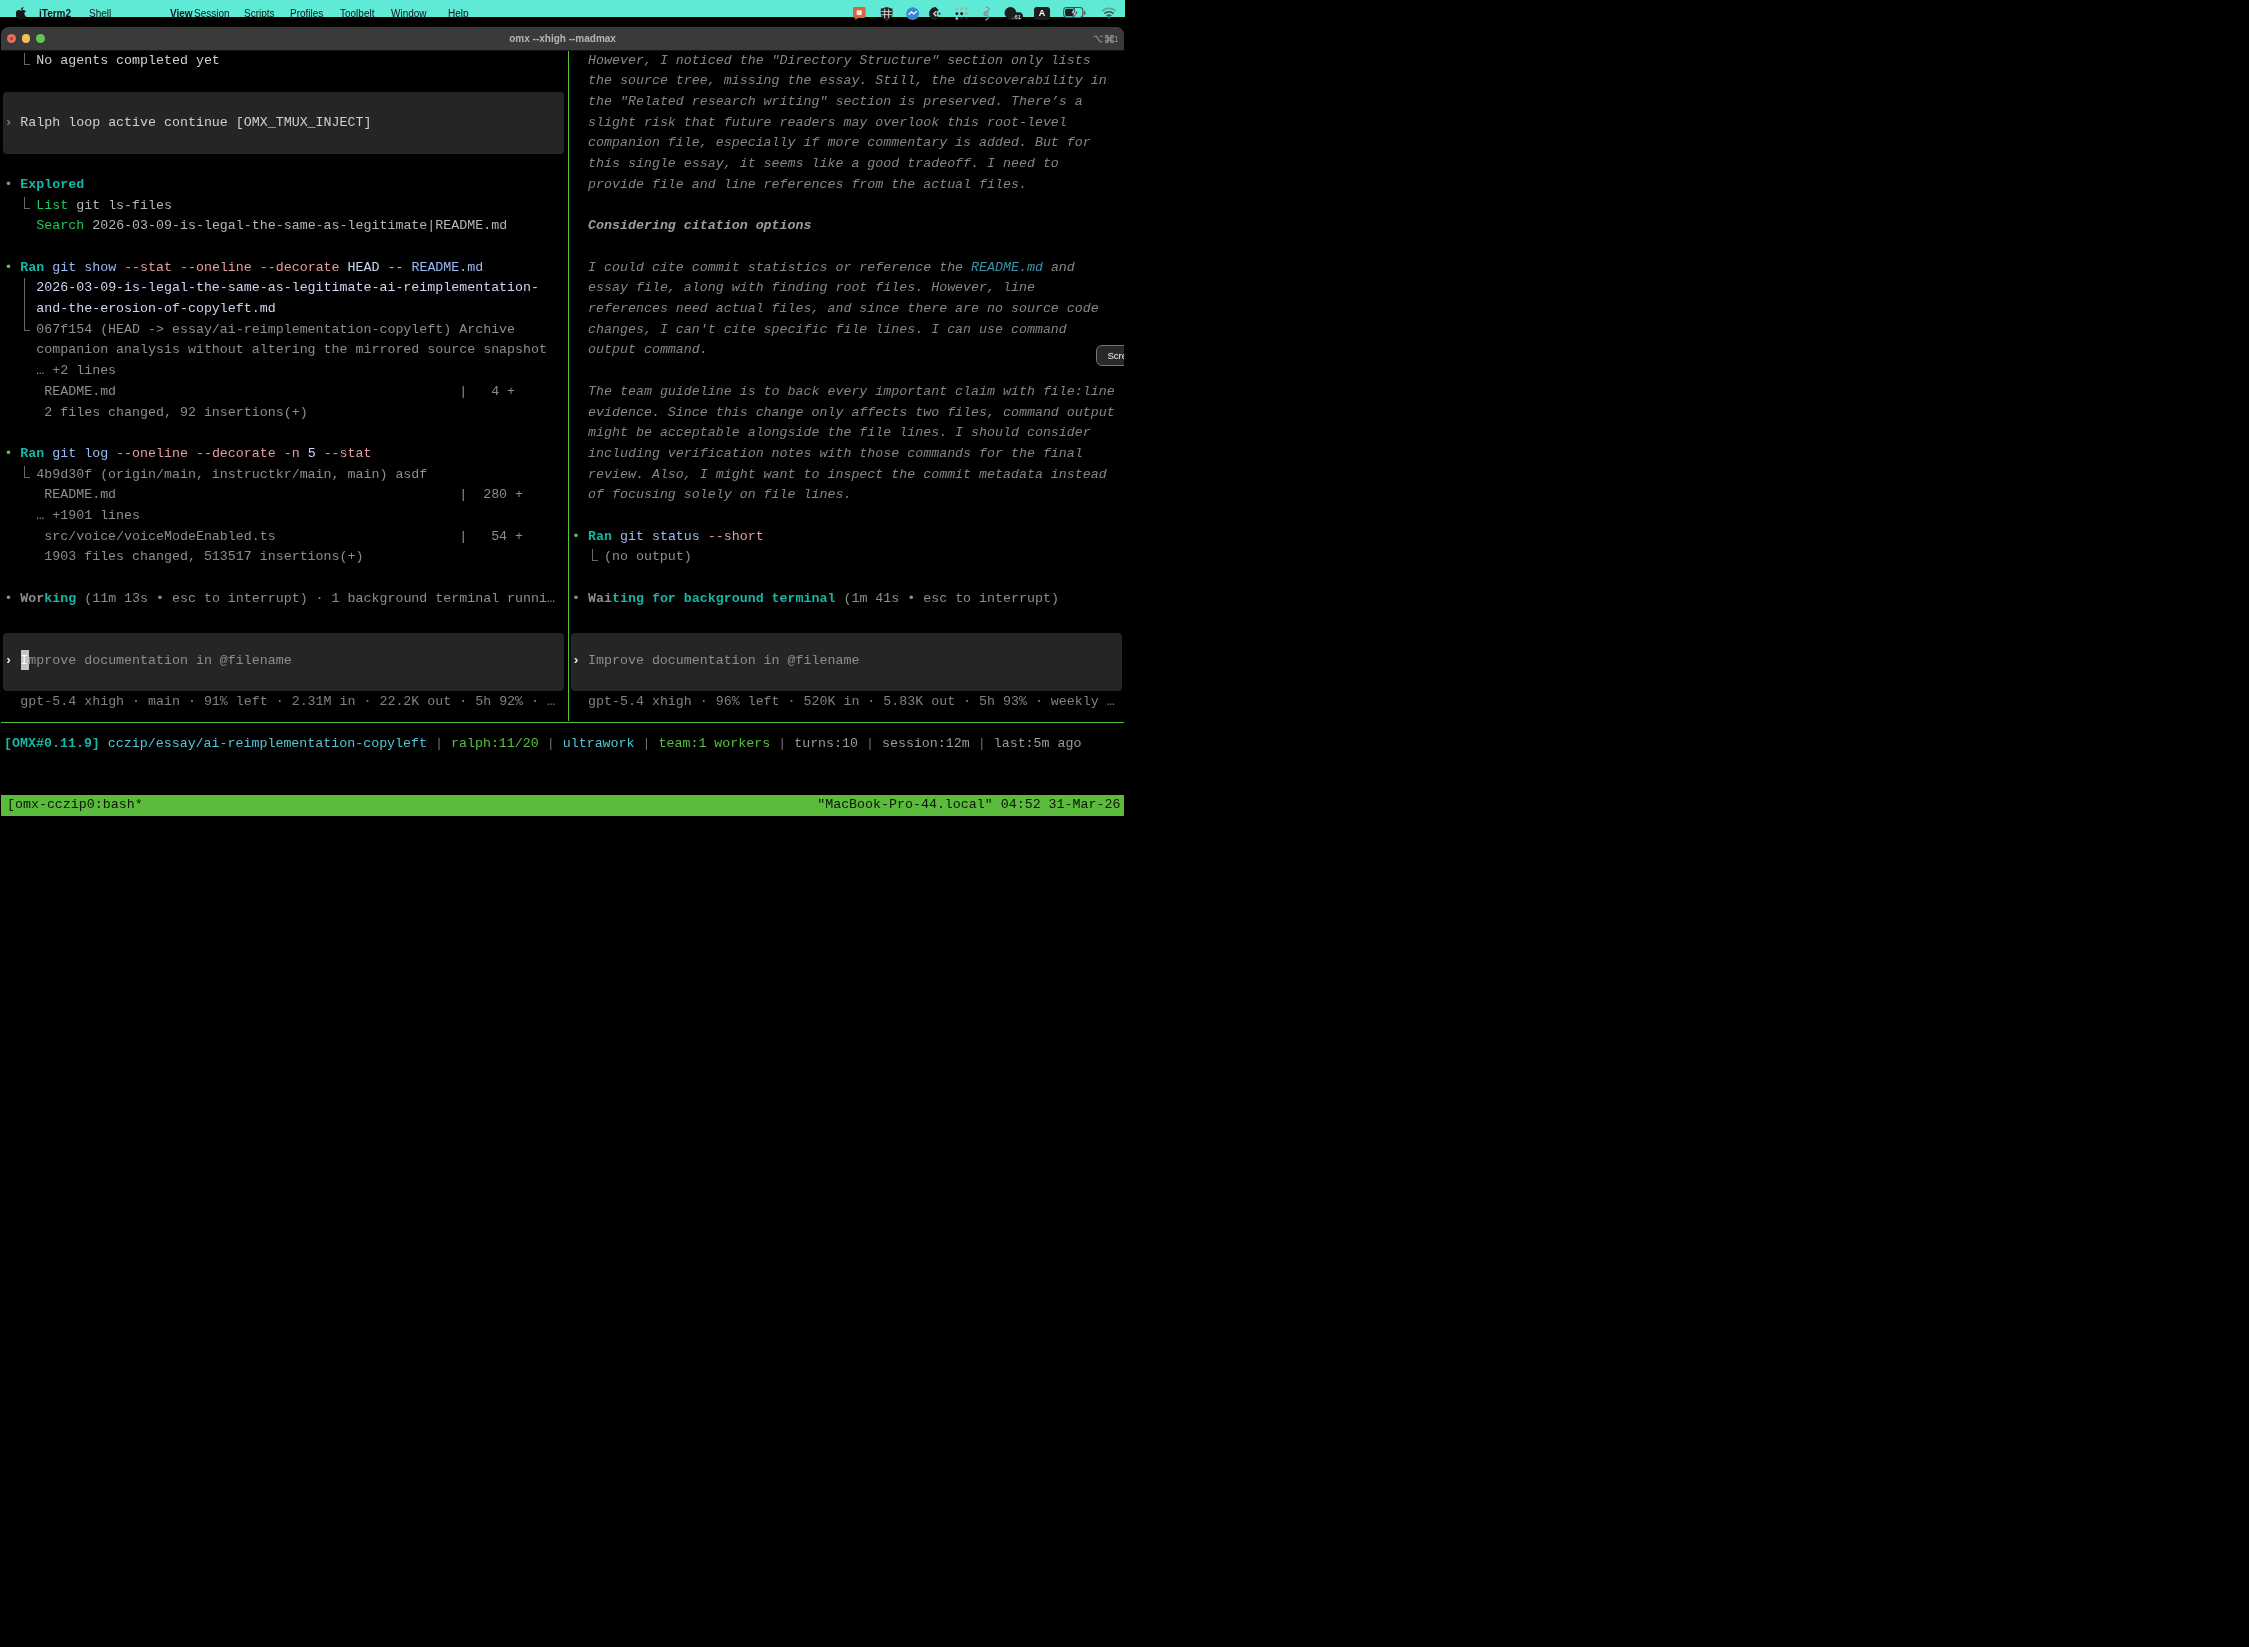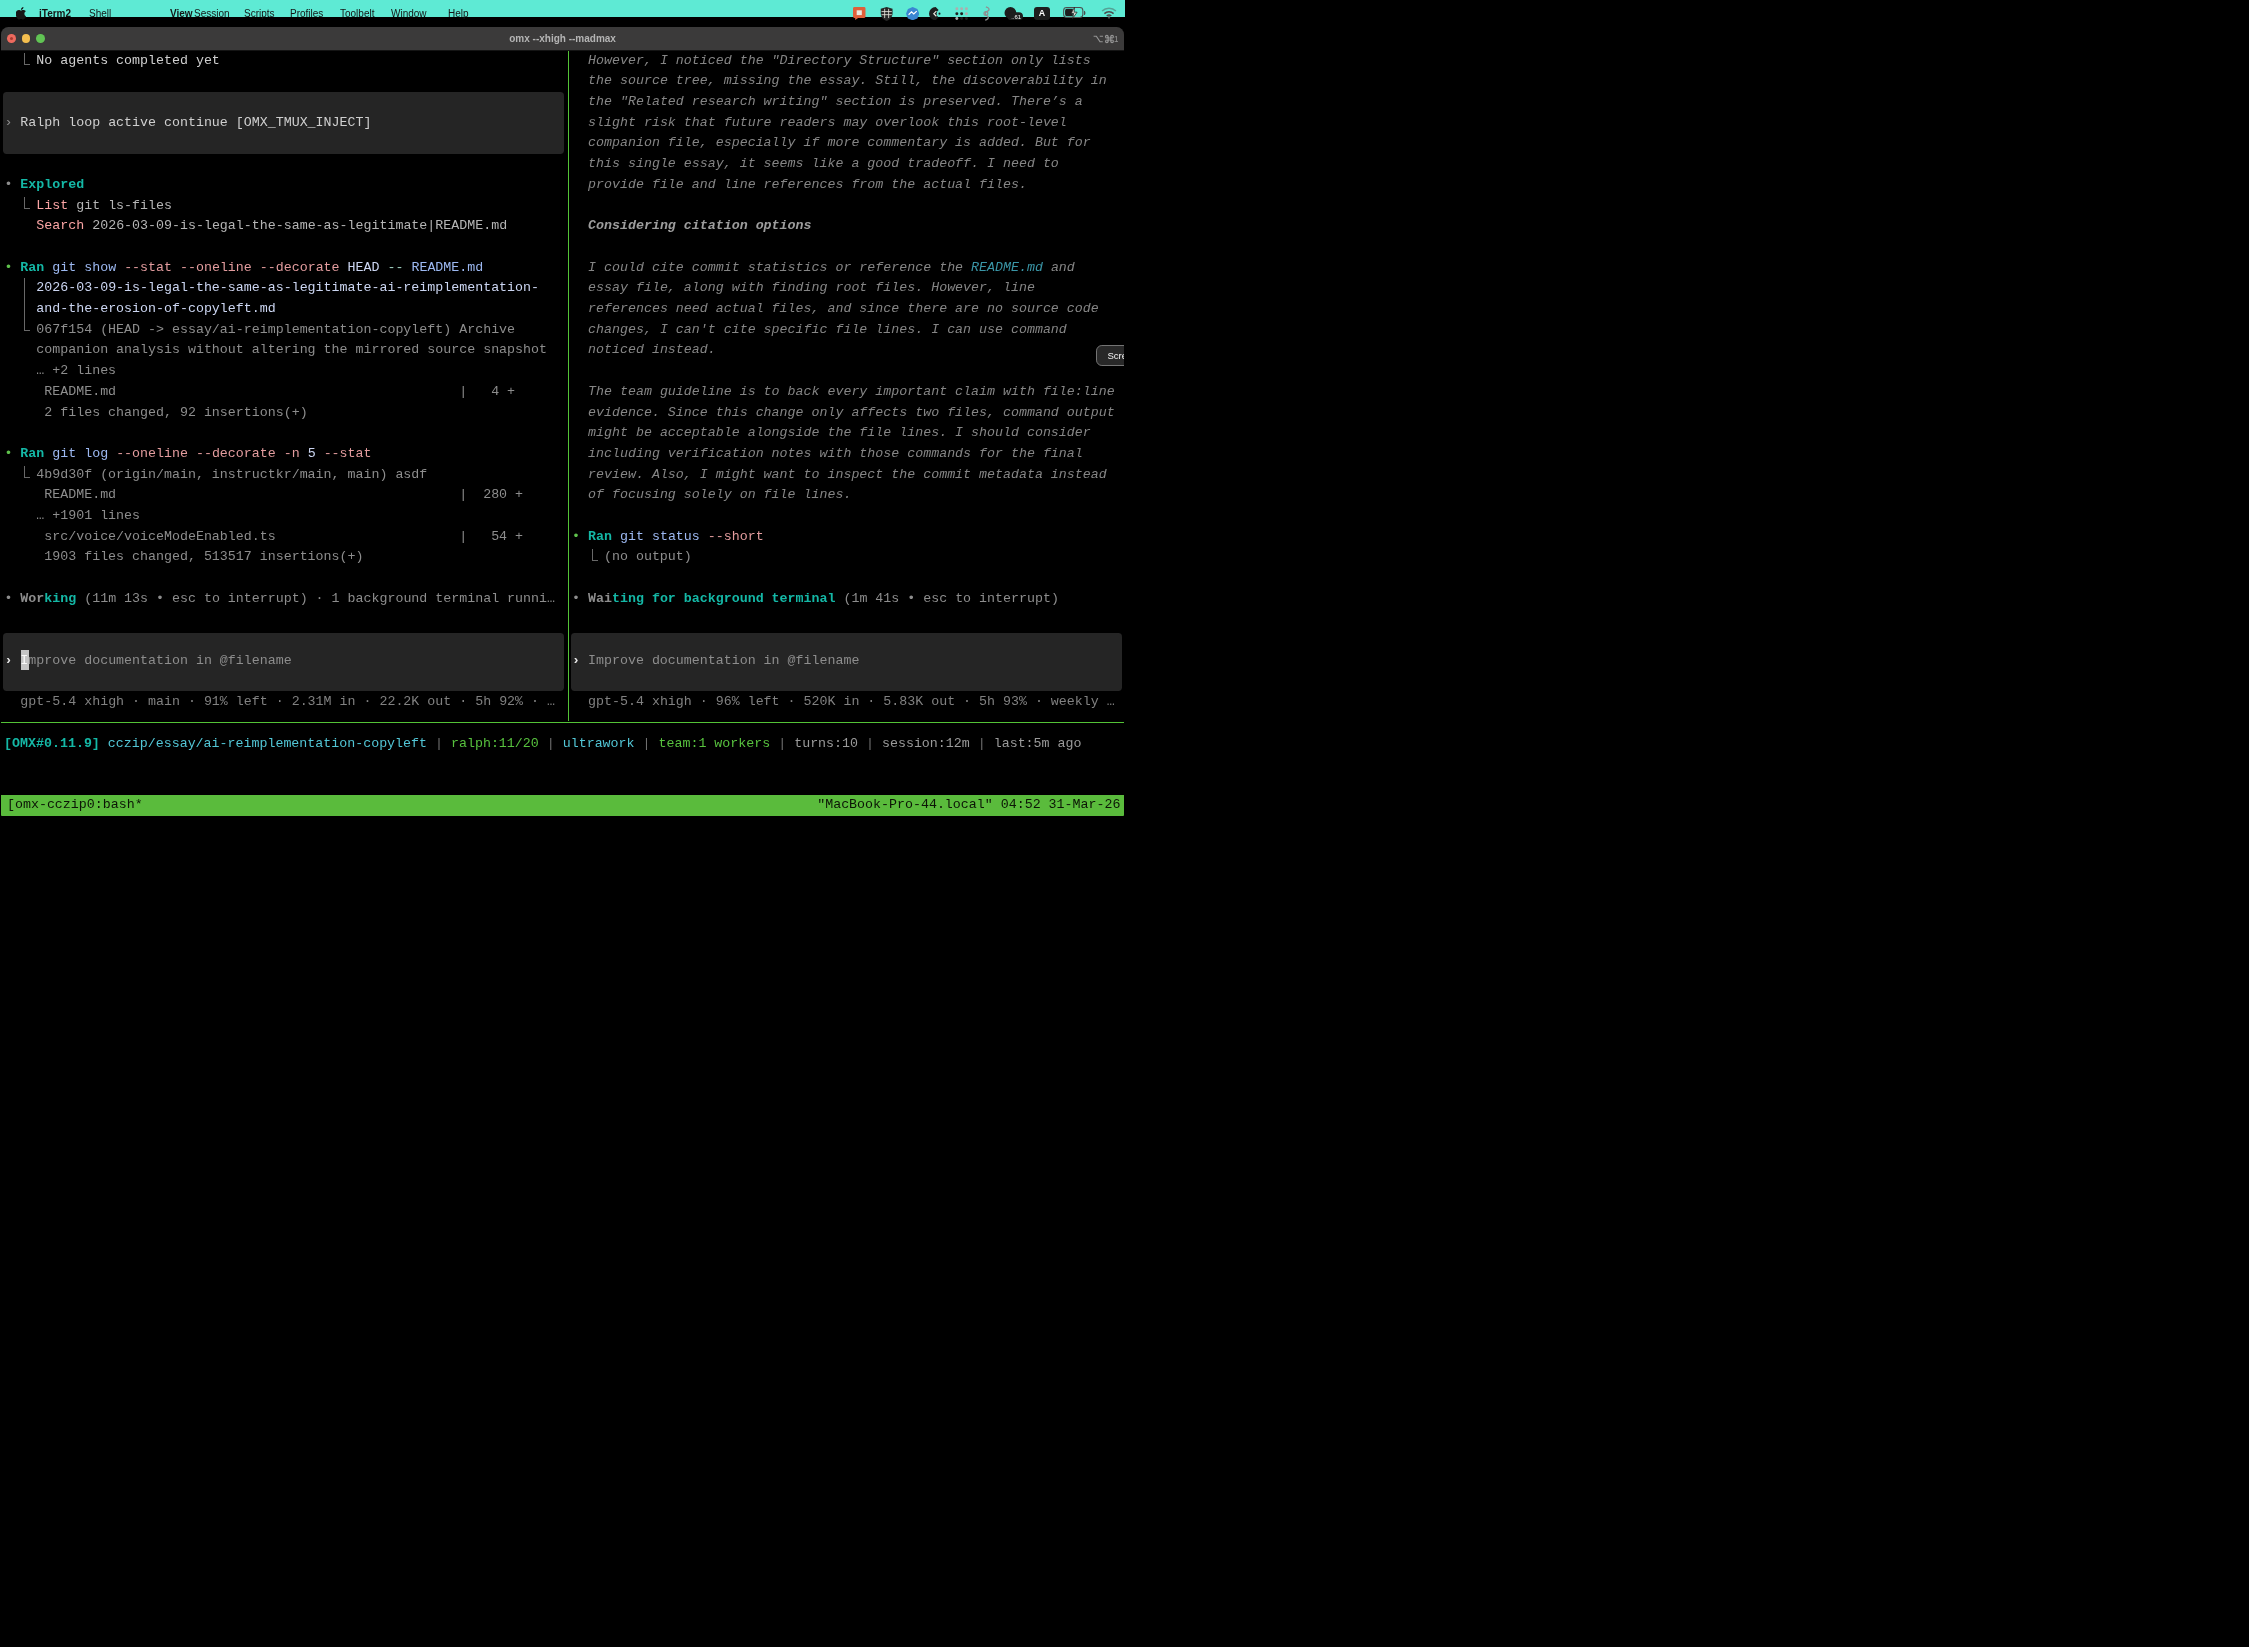--- a/index.html
+++ b/index.html
@@ -19,21 +19,21 @@
   
   #term{position:absolute;left:0;top:0;width:1123px;height:795px;background:#000;}
   pre.mono{position:absolute;margin:0;font-family:"Liberation Mono",monospace;
            font-size:13.3px;line-height:20.7px;white-space:pre;color:#8d8d8d;}
   .wh{color:#cfcfcf;}
   .bw{color:#14b8a6;font-weight:bold;}
   .blu{color:#9db9f2;}
   .pnk{color:#e39c9e;}
   .lav{color:#ccd6f2;}
   .tcm{color:#a5d5c5;}
-  .cy{color:#fca5a5;}
+  .cy{color:#22c55e;}
   .gb{color:#5fc24c;}
   .gry{color:#8d8d8d;}
   .dim{color:#8d8d8d;font-weight:bold;}
   .it{font-style:italic;color:#858585;}
   .itb{font-style:italic;color:#9d9d9d;font-weight:bold;}
   .itc{font-style:italic;color:#3a95a6;}
   .lgt{color:#b5b5b5;}
   .pw{color:#e8e8e8;font-weight:bold;}
   .st{color:#818181;}
   .cur{color:#fafafa;}
@@ -200,21 +200,21 @@
   <span class="it">companion file, especially if more commentary is added. But for</span>
   <span class="it">this single essay, it seems like a good tradeoff. I need to</span>
   <span class="it">provide file and line references from the actual files.</span>
 
   <span class="itb">Considering citation options</span>
 
   <span class="it">I could cite commit statistics or reference the </span><span class="itc">README.md</span><span class="it"> and</span>
   <span class="it">essay file, along with finding root files. However, line</span>
   <span class="it">references need actual files, and since there are no source code</span>
   <span class="it">changes, I can't cite specific file lines. I can use command</span>
-  <span class="it">noticed instead.</span>
+  <span class="it">output command.</span>
 
   <span class="it">The team guideline is to back every important claim with file:line</span>
   <span class="it">evidence. Since this change only affects two files, command output</span>
   <span class="it">might be acceptable alongside the file lines. I should consider</span>
   <span class="it">including verification notes with those commands for the final</span>
   <span class="it">review. Also, I might want to inspect the commit metadata instead</span>
   <span class="it">of focusing solely on file lines.</span>
 
 <span class="gb">•</span> <span class="bw">Ran</span> <span class="blu">git status</span> <span class="pnk">--short</span>
     (no output)

